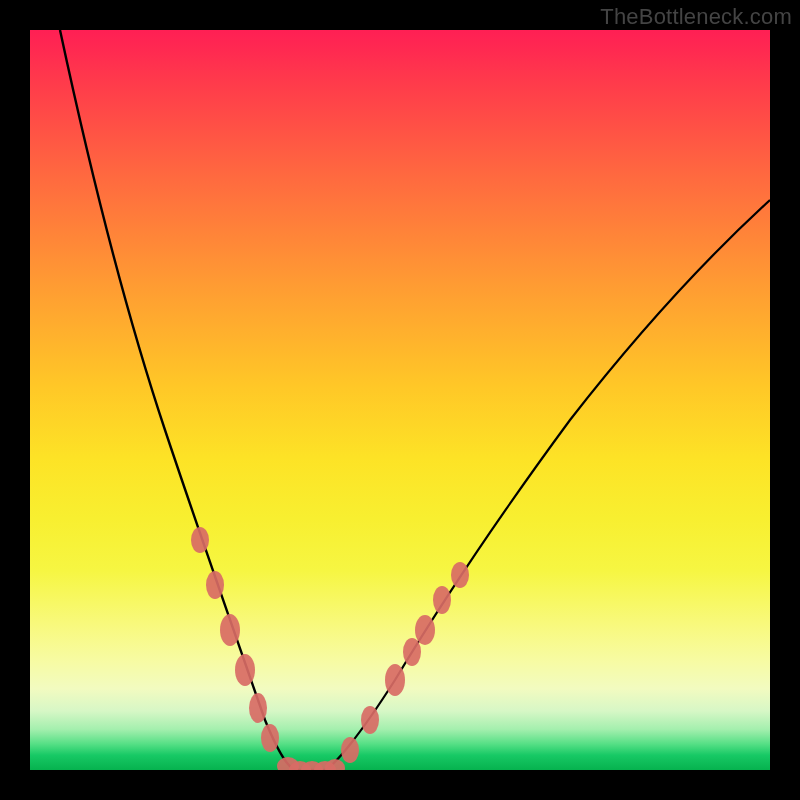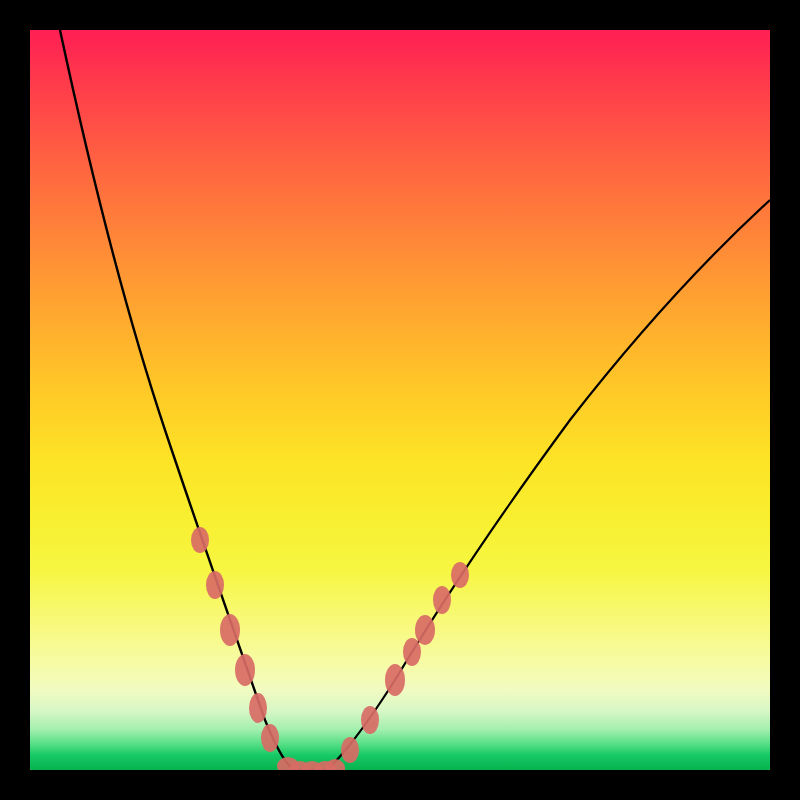--- a/index.html
+++ b/index.html
@@ -98,13 +98,14 @@
       <ellipse class="bead" cx="320" cy="720" rx="9" ry="13"></ellipse>
       <ellipse class="bead" cx="340" cy="690" rx="9" ry="14"></ellipse>
       <ellipse class="bead" cx="365" cy="650" rx="10" ry="16"></ellipse>
       <ellipse class="bead" cx="382" cy="622" rx="9" ry="14"></ellipse>
       <ellipse class="bead" cx="395" cy="600" rx="10" ry="15"></ellipse>
       <ellipse class="bead" cx="412" cy="570" rx="9" ry="14"></ellipse>
       <ellipse class="bead" cx="430" cy="545" rx="9" ry="13"></ellipse>
     </svg>
 
   </div>
+  <div class="watermark">TheBottleneck.com</div>
 </div>
 
 </body></html>

